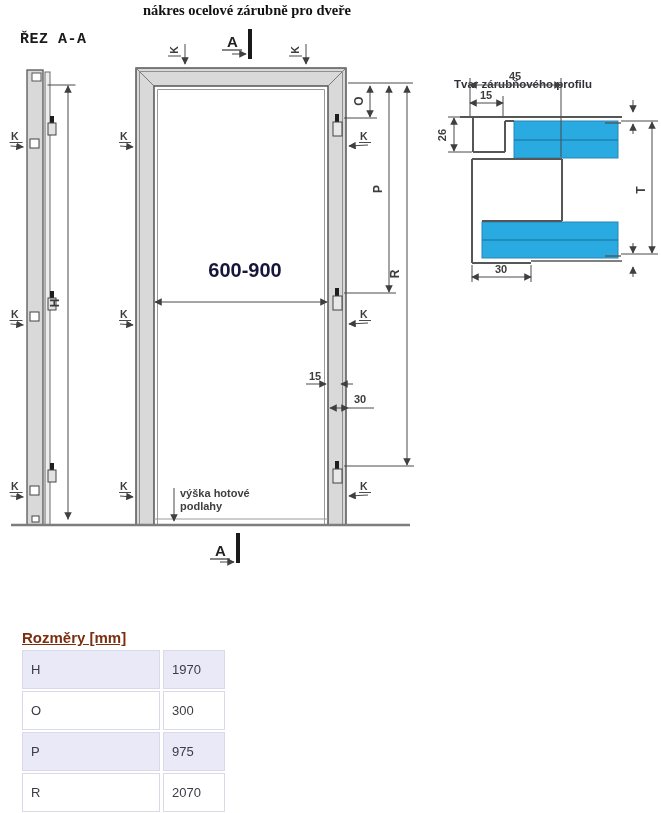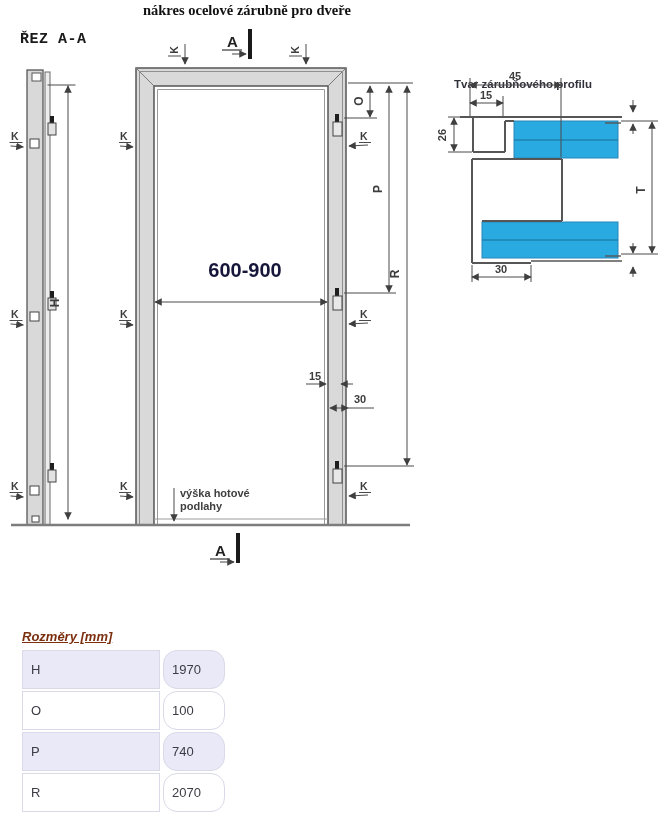--- a/index.html
+++ b/index.html
@@ -12,28 +12,28 @@
   .rez-label{left:12px;top:31px;font-weight:bold;font-size:15px;color:#1a1a1a;letter-spacing:.5px;font-family:Liberation Mono, monospace;}
   .profile-title{left:446px;top:33px;font-weight:bold;font-size:11.5px;color:#30303a;margin-top:45px;}
   svg{position:absolute;left:0;top:0;}
   svg text{font-family:"Liberation Sans",sans-serif;fill:#3d3d3d;}
   .dim-num{font-size:11px;font-weight:bold;}
   .dim-letter{font-size:12px;font-weight:bold;}
   .k-label{font-size:10.5px;font-weight:bold;}
   .big-range{font-size:20px;font-weight:bold;fill:#16163a;}
   .floor-note{font-size:11px;font-weight:bold;fill:#3f3f3f;}
   .a-label{font-size:15px;font-weight:bold;fill:#222;}
-  .dims-title{left:14px;top:629px;font-weight:bold;font-size:13px;color:#7b2f0f;
-      text-decoration:underline;font-style:italic;}
+  .dims-title{left:14px;top:629px;font-weight:bold;font-size:15px;color:#7b2f0f;
+      text-decoration:underline;}
   table.dims{position:absolute;left:11px;top:648px;border-collapse:separate;
       border-spacing:3px 2px;font-size:13px;color:#3c3c46;}
   table.dims td{border:1px solid #d9d9e8;height:37px;padding:0 0 0 8px;
       vertical-align:middle;background:#fff;}
   table.dims tr.alt td{background:#e9e9f7;}
-  td.c1{width:128px;} td.c2{width:52px;border-radius:14px;}
+  td.c1{width:128px;} td.c2{width:52px;}
 </style>
 </head>
 <body>
 
 <div class="stage">
 
   <div class="abs main-title">nákres ocelové zárubně pro dveře</div>
   <div class="abs rez-label">ŘEZ A-A</div>
   <div class="abs profile-title">Tvar zárubňového profilu</div>
 
@@ -238,25 +238,25 @@
 
   <div class="abs dims-title">Rozměry [mm]</div>
   <table class="dims">
     <tbody>
       <tr class="alt">
         <td class="c1">H</td>
         <td class="c2">1970</td>
       </tr>
       <tr>
         <td class="c1">O</td>
-        <td class="c2">100</td>
+        <td class="c2">300</td>
       </tr>
       <tr class="alt">
         <td class="c1">P</td>
-        <td class="c2">740</td>
+        <td class="c2">975</td>
       </tr>
       <tr>
         <td class="c1">R</td>
         <td class="c2">2070</td>
       </tr>
     </tbody>
   </table>
 </div>
 
 </body></html>

